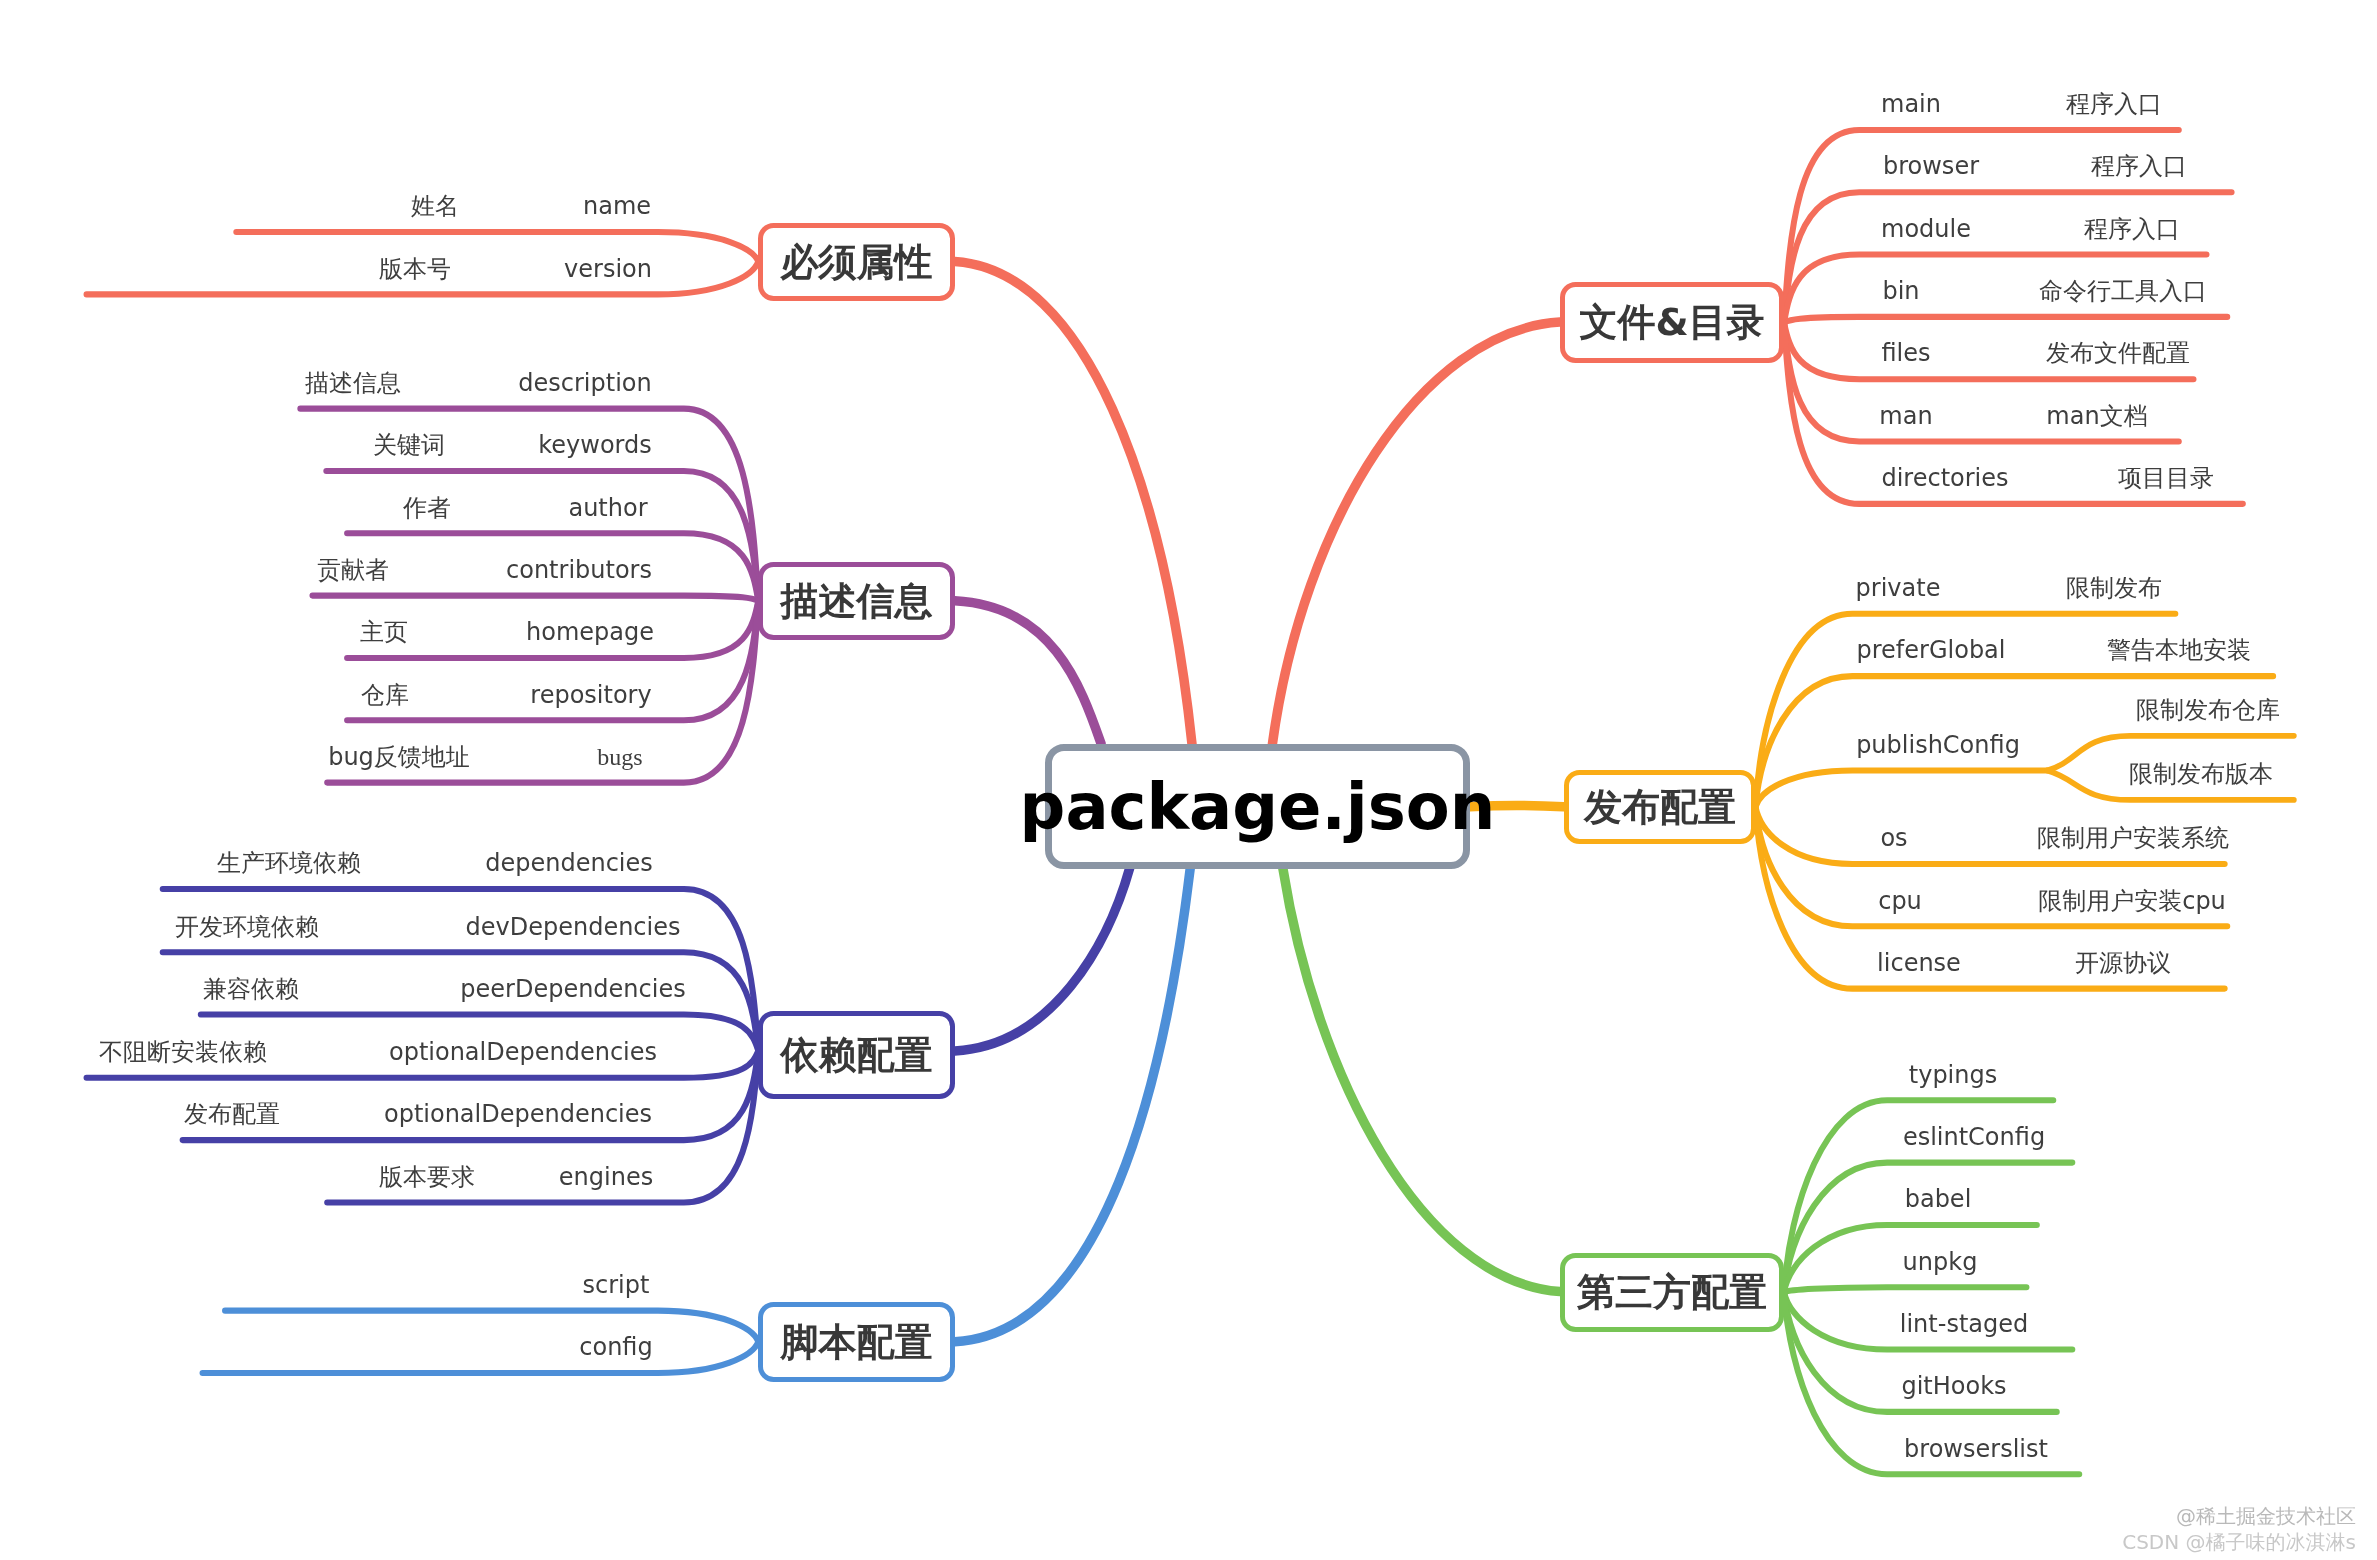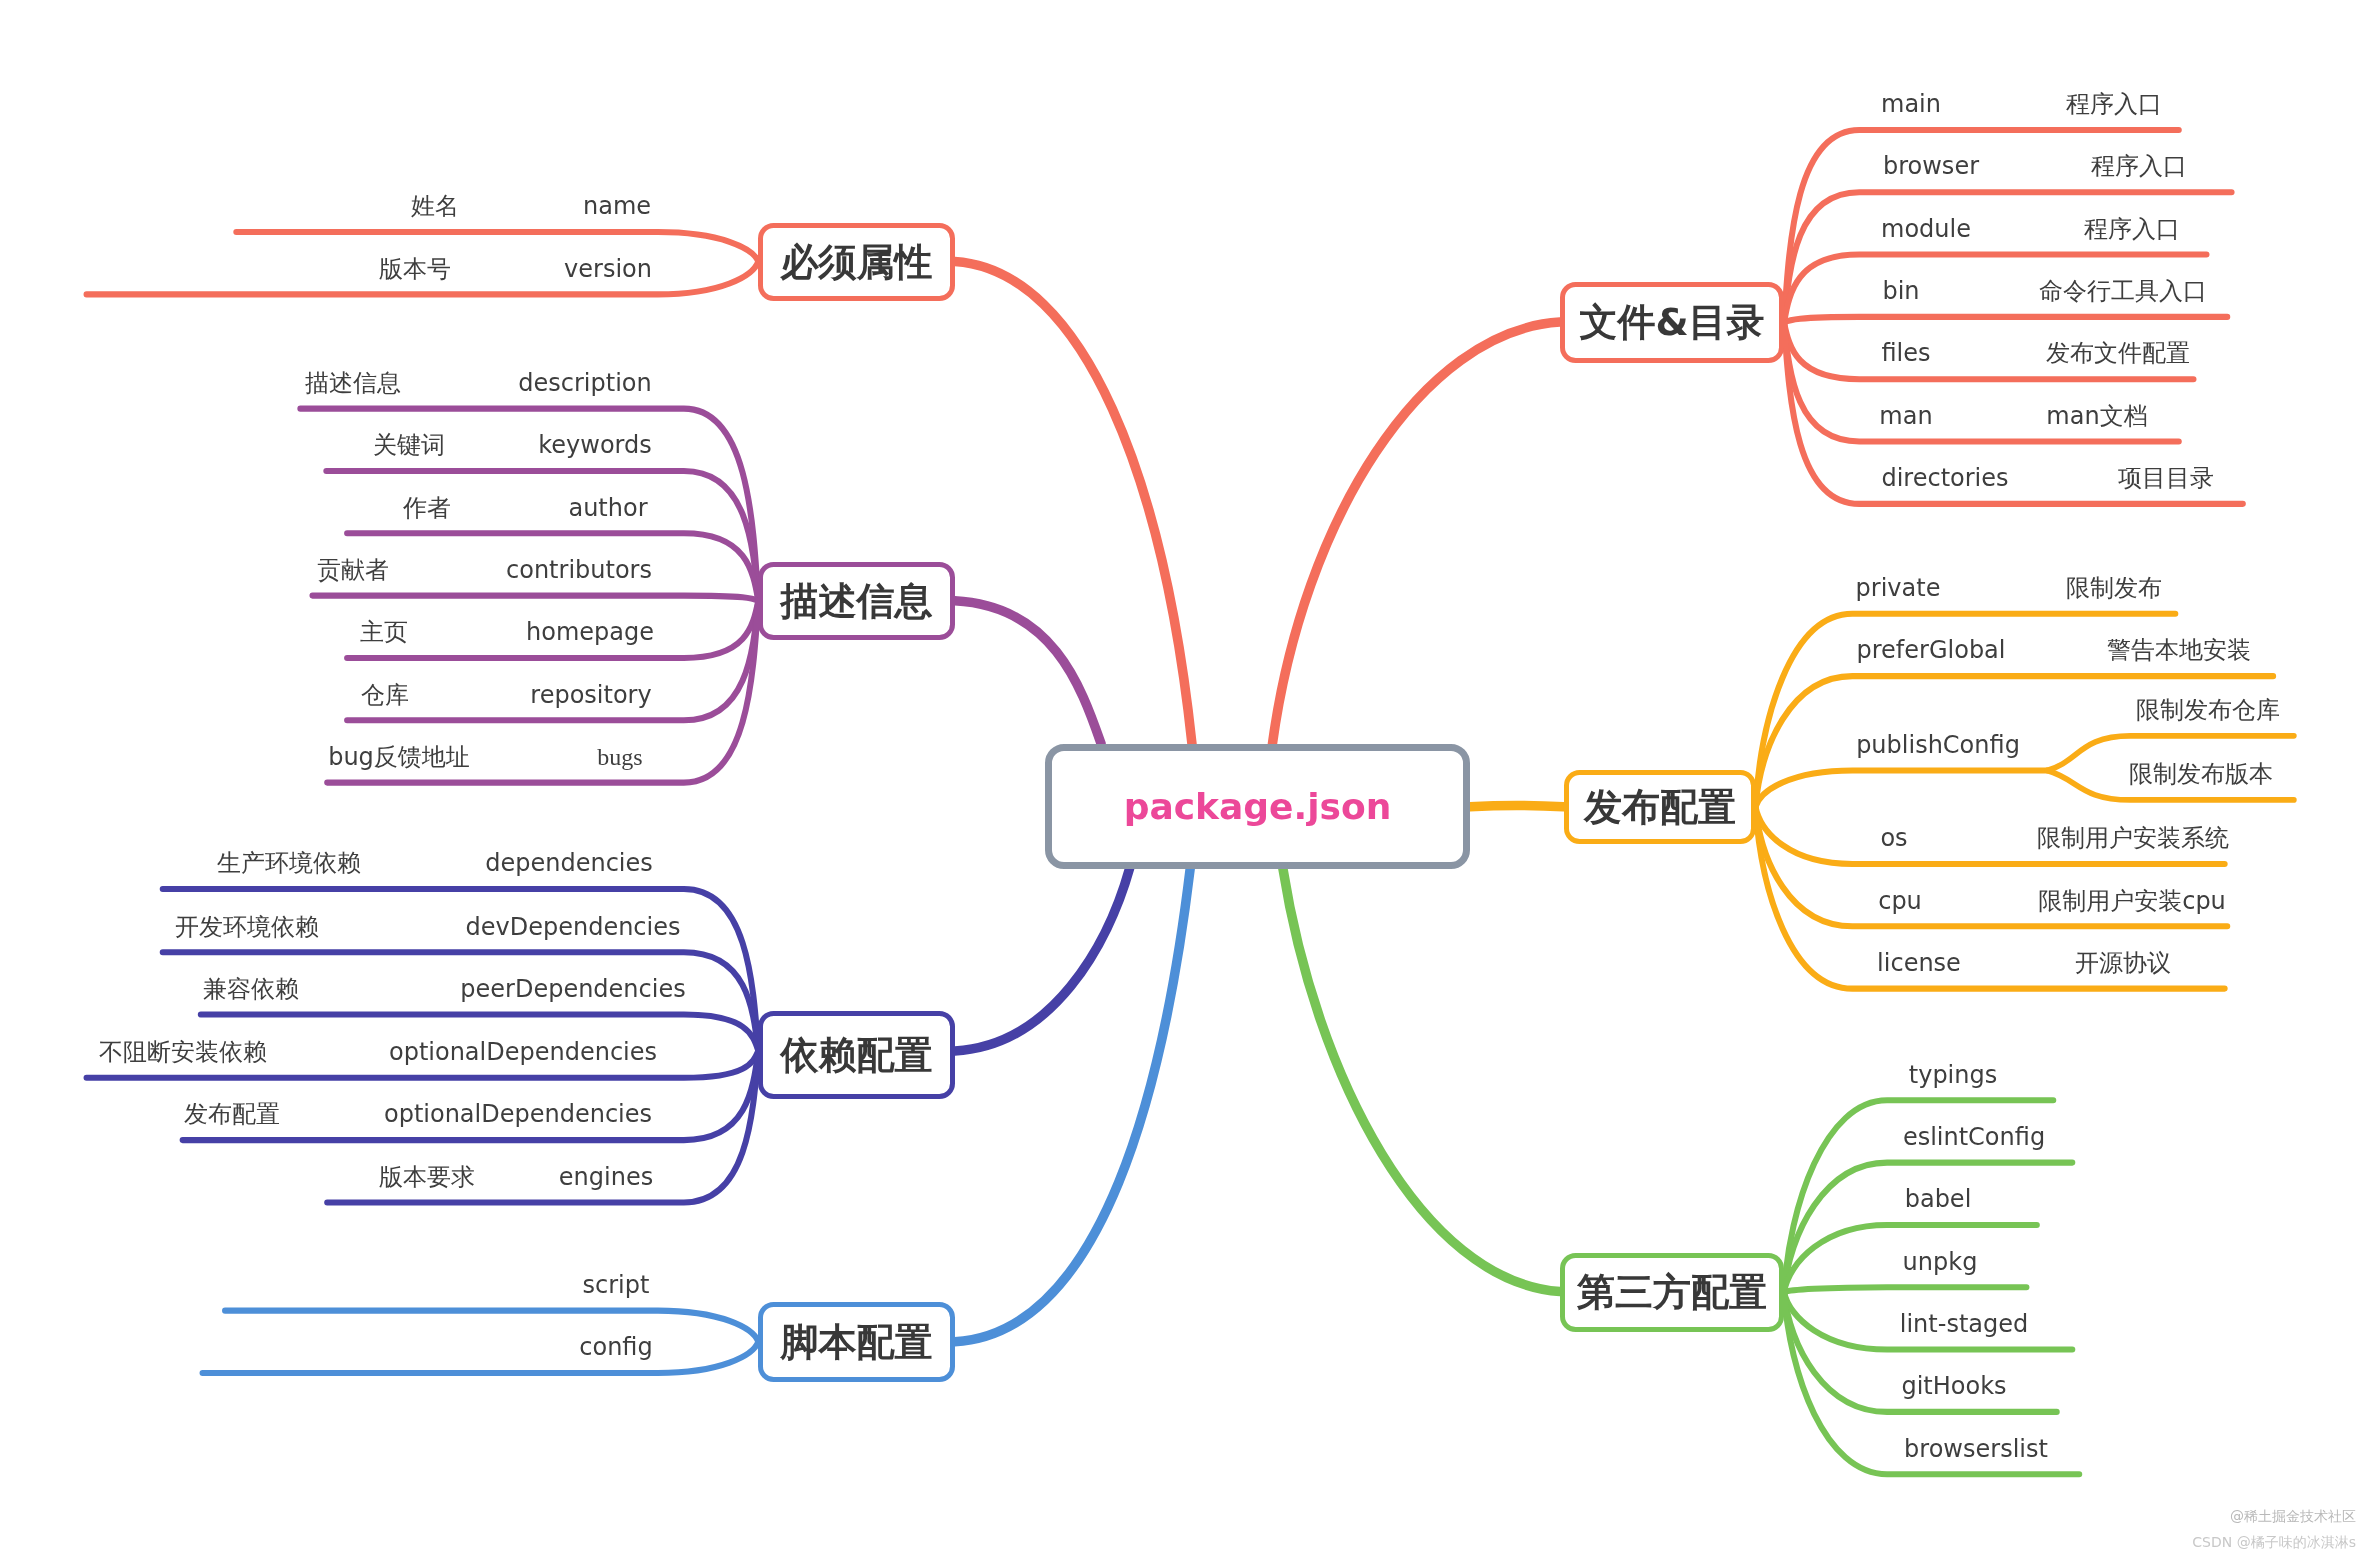--- a/index.html
+++ b/index.html
@@ -12,28 +12,28 @@
   .topic{
     position:absolute;display:flex;align-items:center;justify-content:center;
     background:#ffffff;border:5.2px solid #999;border-radius:15.6px;
     font-size:38px;font-weight:bold;color:#383838;white-space:nowrap;
     box-sizing:border-box;z-index:3;
   }
   .center-node{
     position:absolute;left:1045px;top:744px;width:425px;height:125px;
     display:flex;align-items:center;justify-content:center;
     background:#ffffff;border:7px solid #8A95A4;border-radius:19px;
-    font-size:36px;font-weight:bold;color:#ec4899;box-sizing:border-box;z-index:4;
+    font-size:64px;font-weight:bold;color:#000000;box-sizing:border-box;z-index:4;
   }
   .lbl{
     position:absolute;transform:translateX(-50%);
     font-size:24px;line-height:29px;color:#3e3e3e;white-space:nowrap;z-index:2;
   }
   .wm{
-    position:absolute;right:21px;text-align:center;font-size:14px;line-height:22.5px;
+    position:absolute;right:21px;text-align:center;font-size:20px;line-height:22.5px;
     white-space:nowrap;z-index:5;
   }
   .wm1{top:1505px;color:#b9b9b9;}
   .wm2{top:1531px;color:#c8c8c8;}
 </style>
 </head>
 <body>
 
 <svg id="edges" viewBox="0 0 2746 1802">
     <path d="M 1103 302 C 1255 312 1345 560 1377 859" stroke="#F46E5B" stroke-width="11" fill="none" stroke-linecap="round"></path>

